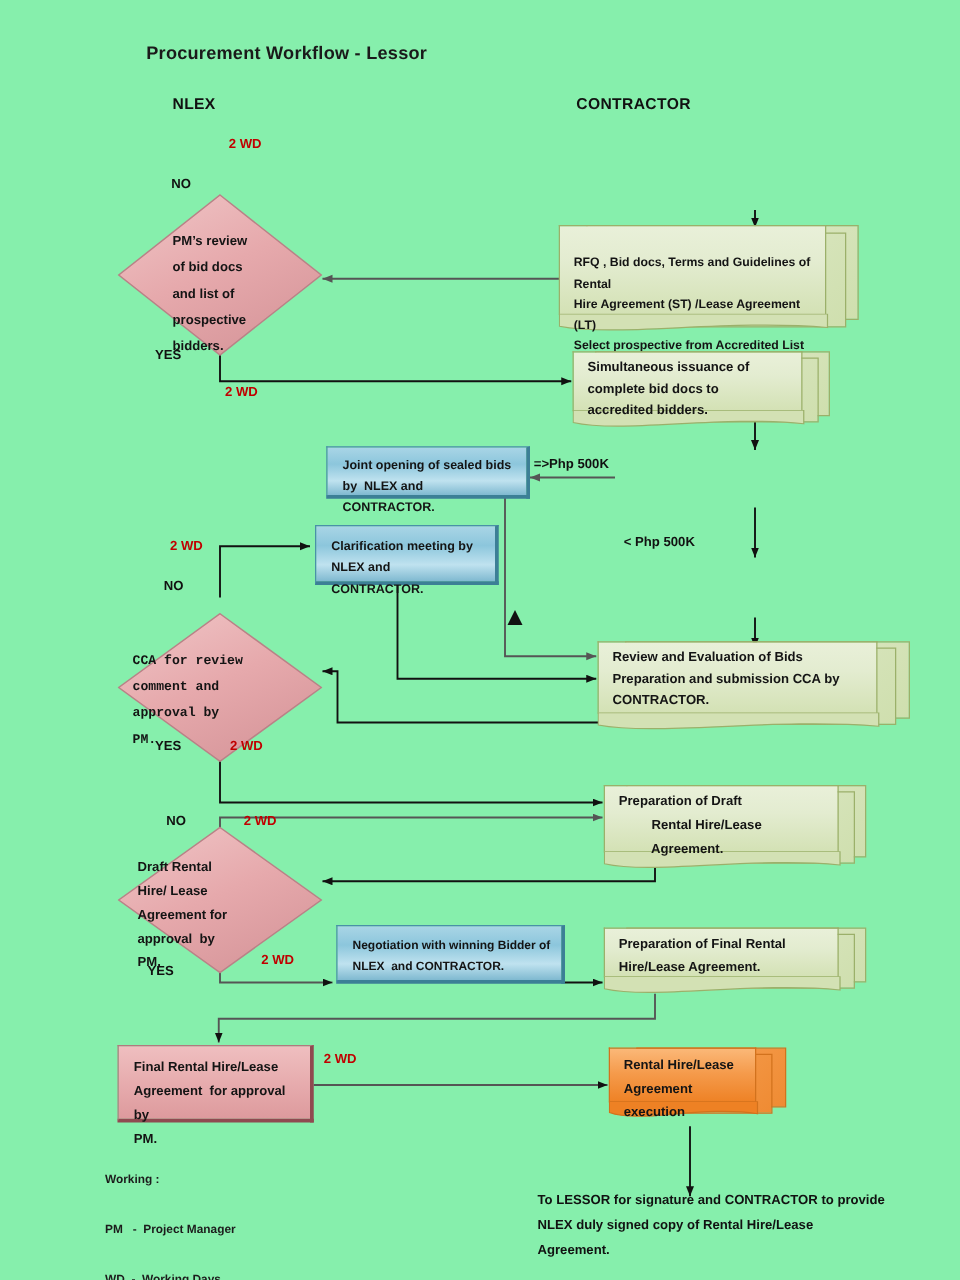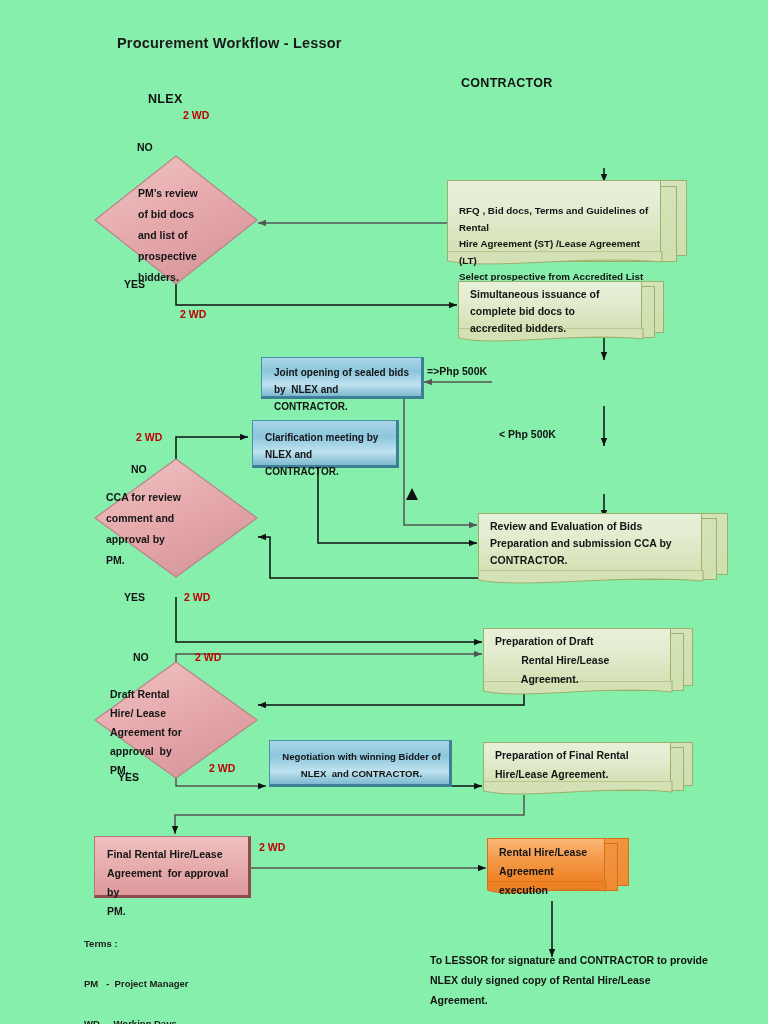--- a/index.html
+++ b/index.html
@@ -229,21 +229,21 @@
       <path d="M552,901 L552,957" marker-end="url(#ah)"></path>
     </g>
 
     <g>
       <path d="M412,488 L418,500 L406,500 z" fill="#111111"></path>
     </g>
   </svg>
 
   <div class="title" style="left:117px; top:35px;">Procurement Workflow  - Lessor</div>
 
-  <div class="col-head" style="left:148px; top:76px;margin-top:16px;">NLEX</div>
+  <div class="col-head" style="left:138px; top:76px;">NLEX</div>
   <div class="col-head" style="left:461px; top:76px;">CONTRACTOR</div>
 
 
   <div class="doc" style="left:447px; top:180px; width:240px; height:96px;">
     <div class="sheet s3" style="left:22px; top:0px; width:218px; height:76px;"></div>
     <div class="sheet s2" style="left:12px; top:6px; width:218px; height:76px;"></div>
     <div class="front" style="width:214px; height:72px;"></div>
     <svg class="wave" style="top:71px;" width="216" height="16" viewBox="0 0 216 16">
       <path d="M0.5,0 L0.5,10 C45,19 135,4 215,11 L215,0 z" fill="#d3e1b4" stroke="#9bb06a" stroke-width="1"></path>
     </svg>
@@ -324,21 +324,21 @@
       </defs>
       <polygon points="82,1 163,65 82,129 1,65" fill="url(#pg1)" stroke="#b98287" stroke-width="1.2"></polygon>
     </svg>
     <div class="dtxt" style="left:44px; top:28px; width:110px; white-space:pre;">PM’s review
 of bid docs
 and list of
 prospective
 bidders.</div>
   </div>
 
-  <div class="diamond" style="left:94px; top:458px; width:164px; height:120px;">
+  <div class="diamond" style="left:94px; top:490px; width:164px; height:120px;font-family:Liberation Mono, monospace;">
     <svg class="shape" viewBox="0 0 164 120" preserveAspectRatio="none">
       <defs>
         <linearGradient id="pg2" x1="0" y1="0" x2="0.6" y2="1">
           <stop offset="0%" stop-color="#f0c6c7"></stop>
           <stop offset="55%" stop-color="#e6a9ac"></stop>
           <stop offset="100%" stop-color="#d8989c"></stop>
         </linearGradient>
       </defs>
       <polygon points="82,1 163,60 82,119 1,60" fill="url(#pg2)" stroke="#b98287" stroke-width="1.2"></polygon>
     </svg>
@@ -365,21 +365,21 @@
 approval  by
 PM.</div>
   </div>
 
   <div class="rect blue" style="left: 261px; top: 357px; width: 163px; height: 42px; padding-top: 6px; line-height: 17px; font-size: 10px; white-space: pre-wrap;">Joint opening of sealed bids
 by  NLEX and CONTRACTOR.</div>
 
   <div class="rect blue" style="left: 252px; top: 420px; width: 147px; height: 48px; padding-top: 8px; line-height: 17px; font-size: 10px; white-space: pre-wrap;">Clarification meeting by
 NLEX and CONTRACTOR.</div>
 
-  <div class="rect blue" style="left: 269px; top: 740px; width: 183px; height: 47px; padding-top: 7px; line-height: 17px; font-size: 9.6px; white-space: pre-wrap; text-align: center;">Negotiation with winning Bidder of
+  <div class="rect blue" style="left: 269px; top: 740px; width: 183px; height: 47px; padding-top: 7px; line-height: 17px; font-size: 9.6px; white-space: pre-wrap;">Negotiation with winning Bidder of
 NLEX  and CONTRACTOR.</div>
 
   <div class="rect pink" style="left: 94px; top: 836px; width: 157px; height: 62px; padding-top: 8px; line-height: 19px; white-space: pre-wrap;">Final Rental Hire/Lease
 Agreement  for approval by
 PM.</div>
 
   <div class="wd-label" style="left:183px; top:109px;">2 WD</div>
   <div class="yn-label" style="left:137px; top:141px;">NO</div>
   <div class="yn-label" style="left:124px; top:278px;">YES</div>
   <div class="wd-label" style="left:180px; top:308px;">2 WD</div>
@@ -397,21 +397,21 @@
   <div class="yn-label" style="left:118px; top:771px;">YES</div>
   <div class="wd-label" style="left:209px; top:762px;">2 WD</div>
 
   <div class="wd-label" style="left:259px; top:841px;">2 WD</div>
 
   <div class="free-text" style="left:430px; top:950px; width:300px; white-space:pre;">To LESSOR for signature and CONTRACTOR to provide
 NLEX duly signed copy of Rental Hire/Lease
 Agreement.</div>
 
   <div class="legend" style="left:84px; top:911px;">
-    <span class="lg-title">Terms :</span>
+    <span class="lg-title">Working :</span>
     <span class="lg-row">PM   -  Project Manager</span>
     <span class="lg-row">WD  -  Working Days</span>
     
     
     
     
     
   </div>
 
 </div>

